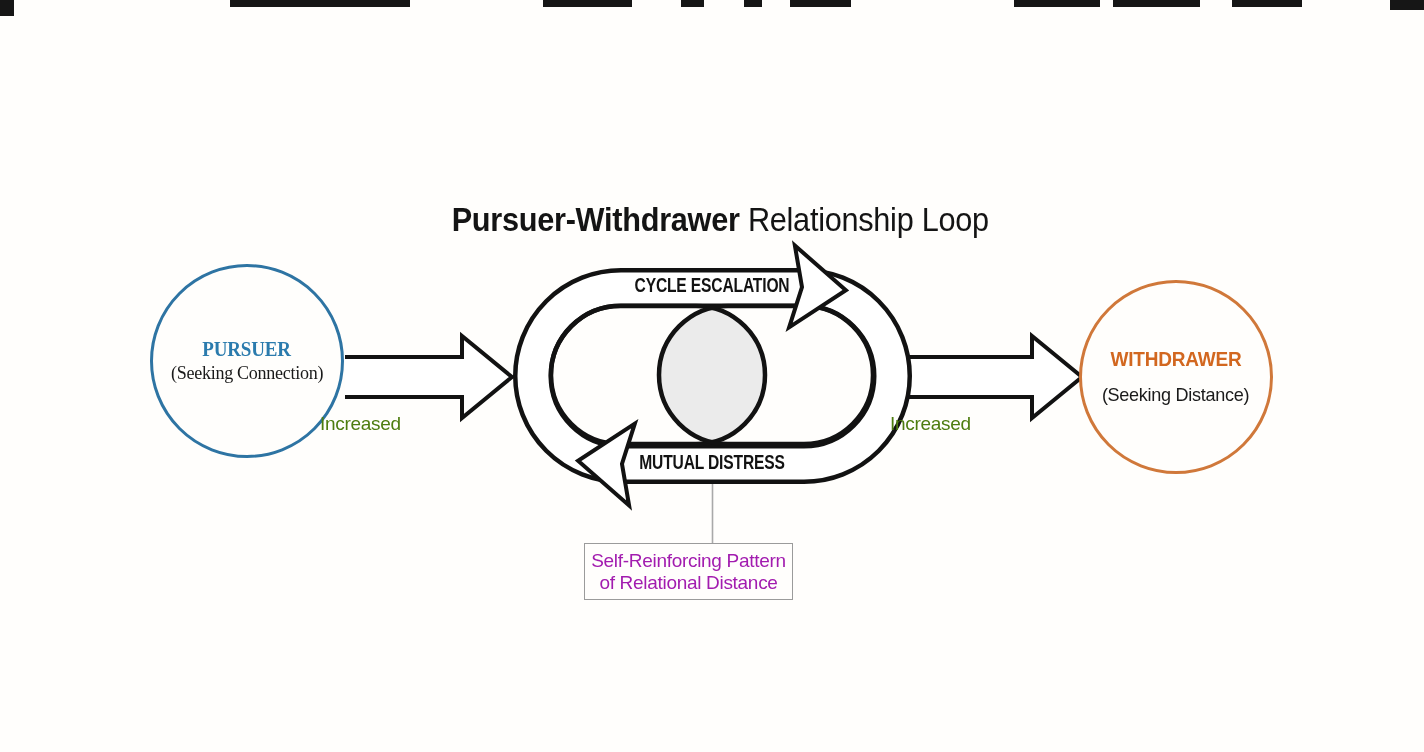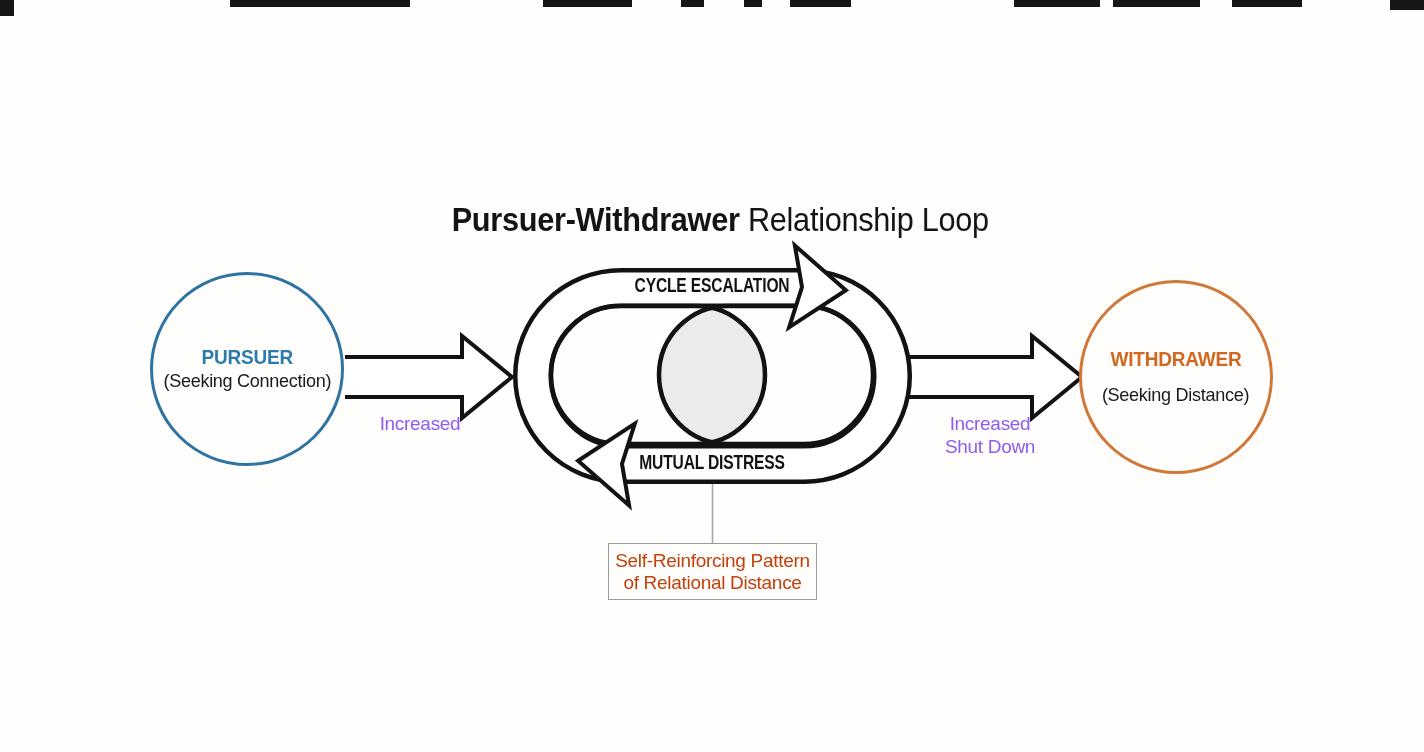--- a/index.html
+++ b/index.html
@@ -23,43 +23,43 @@
   .title .r{font-weight:400;}
   
   .circle{
     width:194px;height:194px;border-radius:50%;
     box-sizing:border-box;background:#fffefc;
     display:flex;flex-direction:column;align-items:center;justify-content:center;
     text-align:center;z-index:4;
   }
   .circle .cname{font-weight:700;font-size:20px;letter-spacing:-0.2px;transform:scaleX(0.95);white-space:nowrap;}
   .circle .csub{font-weight:500;font-size:19px;line-height:24px;letter-spacing:-0.3px;transform:scaleX(0.95);white-space:nowrap;color:#1a1a1a;}
-  .circle.pursuer{left:150px;top:272px;border:3.5px solid #2e74a3;}
+  .circle.pursuer{left:150px;top:264px;border:3.5px solid #2e74a3;font-family:Liberation Serif, serif;}
   .circle.pursuer .cname{color:#2b7bad;}
   .circle.withdrawer{left:1079px;top:280px;border:3.5px solid #d0783a;gap:12px;}
   .circle.withdrawer .cname{color:#d2671f;}
   
   .bandlabel{
     width:320px;text-align:center;font-weight:700;font-size:20px;
     letter-spacing:-0.2px;transform:scaleX(0.78);
     white-space:nowrap;z-index:6;color:#121212;
   }
   
   .mlabel{
-    width:200px;text-align:center;font-size:19px;font-weight:500;
-    line-height:23px;letter-spacing:-0.3px;z-index:6;color:#8b5cf6;
+    width:200px;text-align:left;font-size:19px;font-weight:500;
+    line-height:23px;letter-spacing:-0.3px;z-index:6;color:#4d7c0f;
   }
   .mlabel span{display:block;}
   
   .callout{
-    left:608px;top:543px;width:209px;height:57px;box-sizing:border-box;
+    left:584px;top:543px;width:209px;height:57px;box-sizing:border-box;
     border:1.5px solid #9b9b9b;background:#fffefc;
     display:flex;flex-direction:column;align-items:center;justify-content:center;
     font-size:19px;font-weight:500;line-height:22px;letter-spacing:-0.3px;
-    text-align:center;z-index:6;color:#c2410c;
+    text-align:center;z-index:6;color:#a21caf;
   }
   .callout span{display:block;white-space:nowrap;}
   svg.diagram{left:0;top:0;z-index:3;}
 </style>
 </head>
 <body>
 
 <div class="artifact" style="left:0;width:14px;height:16px;"></div>
 <div class="artifact" style="left:230px;width:180px;"></div>
 <div class="artifact" style="left:543px;width:89px;"></div>
@@ -114,19 +114,18 @@
 </div>
 
 <div class="abs bandlabel" style="left:552px;top:274px;">CYCLE ESCALATION</div>
 <div class="abs bandlabel" style="left:552px;top:451px;">MUTUAL DISTRESS</div>
 
 <div class="abs mlabel" style="left:320px;top:412px;">
   <span>Increased</span>
 </div>
 <div class="abs mlabel" style="left:890px;top:412px;">
   <span>Increased</span>
-  <span>Shut Down</span>
 </div>
 
 <div class="abs callout">
   <span>Self-Reinforcing Pattern</span>
   <span>of Relational Distance</span>
 </div>
 
 </body></html>

